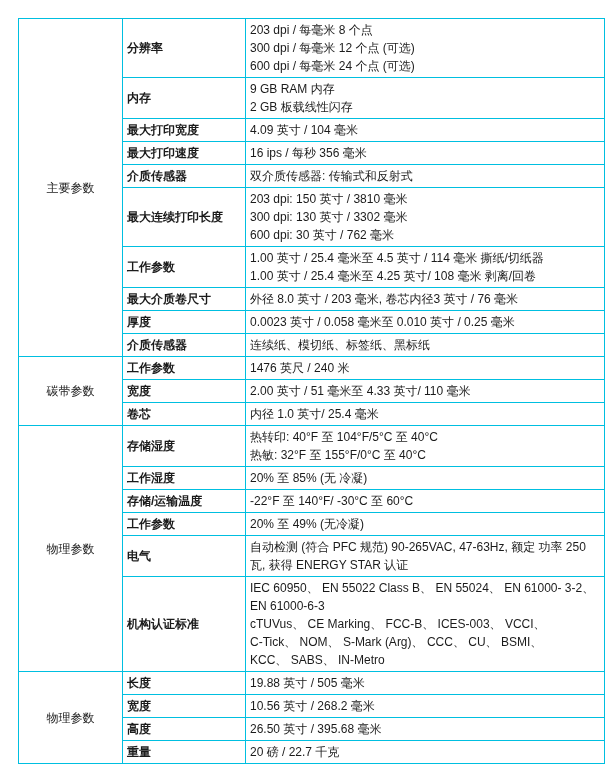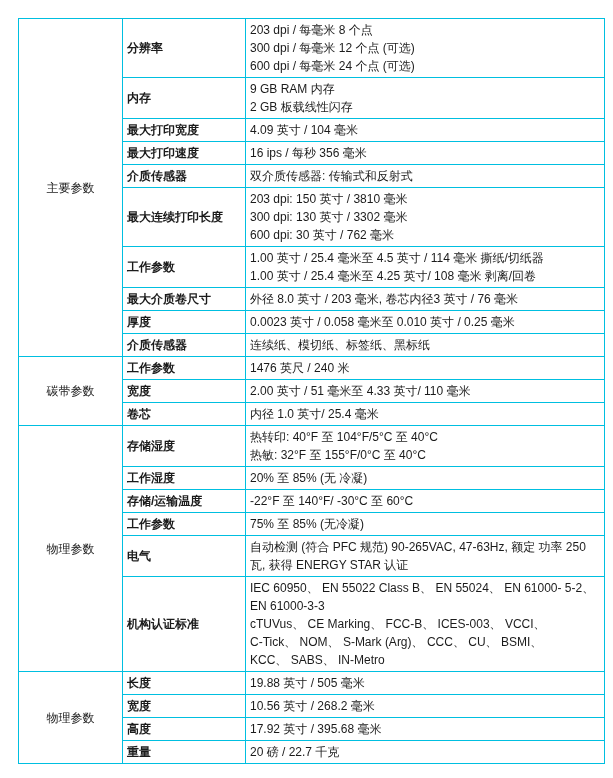--- a/index.html
+++ b/index.html
@@ -129,45 +129,45 @@
         <tr>
           <td class="param">工作湿度</td>
           <td class="val">20% 至 85% (无 冷凝)</td>
         </tr>
         <tr>
           <td class="param">存储/运输温度</td>
           <td class="val">-22°F 至 140°F/ -30°C 至 60°C</td>
         </tr>
         <tr>
           <td class="param">工作参数</td>
-          <td class="val">75% 至 85% (无冷凝)</td>
+          <td class="val">20% 至 49% (无冷凝)</td>
         </tr>
         <tr>
           <td class="param">电气</td>
           <td class="val">自动检测 (符合 PFC 规范) 90-265VAC, 47-63Hz, 额定 功率 250 瓦, 获得 ENERGY STAR 认证</td>
         </tr>
         <tr>
           <td class="param">机构认证标准</td>
-          <td class="val">IEC 60950、 EN 55022 Class B、 EN 55024、 EN 61000- 5-2、 EN 61000-3-3
+          <td class="val">IEC 60950、 EN 55022 Class B、 EN 55024、 EN 61000- 3-2、 EN 61000-6-3
 cTUVus、 CE Marking、 FCC-B、 ICES-003、 VCCI、
 C-Tick、 NOM、 S-Mark (Arg)、 CCC、 CU、 BSMI、
 KCC、 SABS、 IN-Metro</td>
         </tr>
         <tr>
           <td class="cat" rowspan="4">物理参数</td>
           <td class="param">长度</td>
           <td class="val">19.88 英寸 / 505 毫米</td>
         </tr>
         <tr>
           <td class="param">宽度</td>
           <td class="val">10.56 英寸 / 268.2 毫米</td>
         </tr>
         <tr>
           <td class="param">高度</td>
-          <td class="val">17.92 英寸 / 395.68 毫米</td>
+          <td class="val">26.50 英寸 / 395.68 毫米</td>
         </tr>
         <tr>
           <td class="param">重量</td>
           <td class="val">20 磅 / 22.7 千克</td>
         </tr>
       </tbody>
   </table>
 </div>
 
 </body></html>

